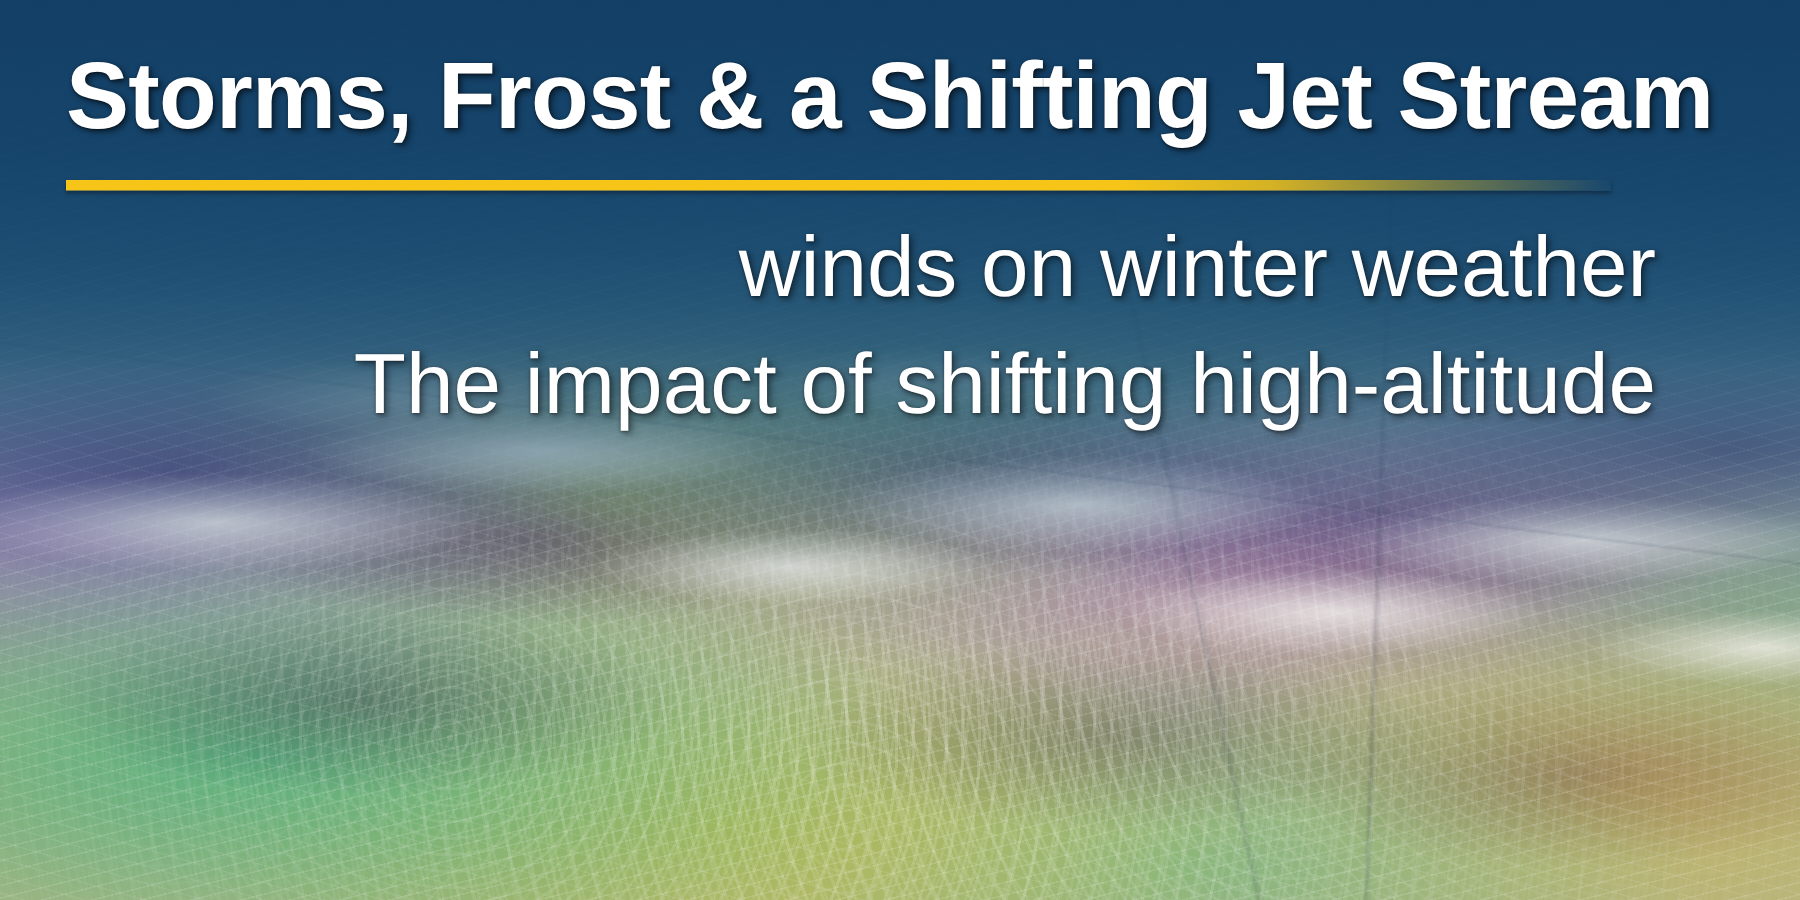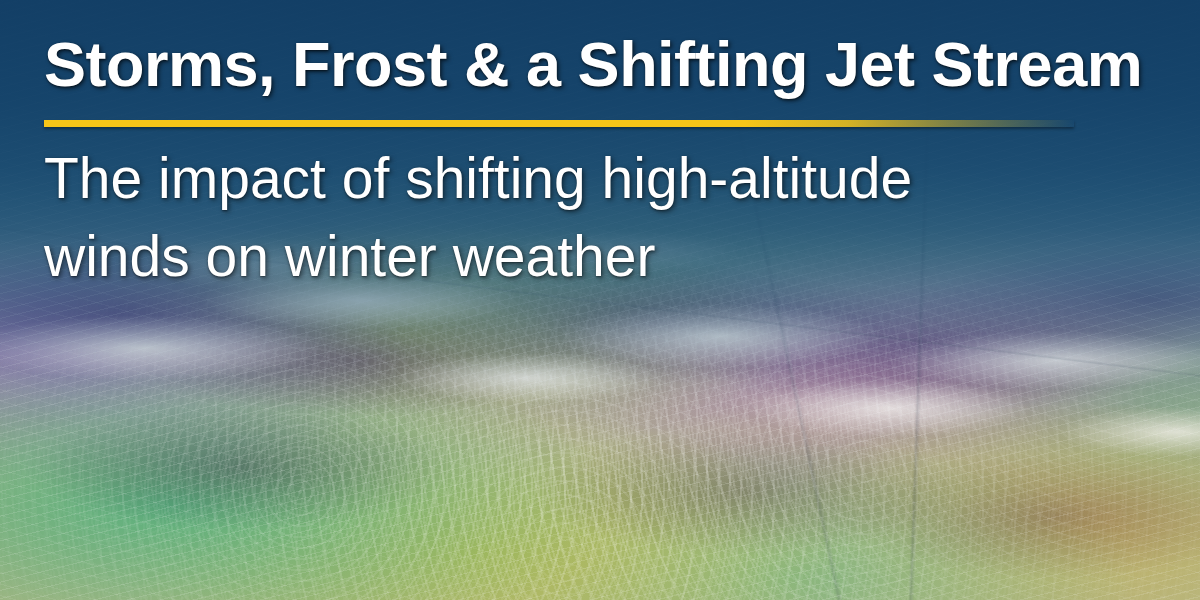--- a/index.html
+++ b/index.html
@@ -6,20 +6,21 @@
     margin: 0;
     padding: 0;
     background: #0d2438;
   }
   #banner {
     position: relative;
     width: 1200px;
     height: 600px;
     overflow: hidden;
     font-family: "Liberation Sans", sans-serif;
+    text-align: right;
     -webkit-font-smoothing: antialiased;
   }
 
   
   .bg-layer {
     position: absolute;
     inset: 0;
     pointer-events: none;
   }
 
@@ -208,18 +209,18 @@
   <div class="bg-layer" id="bg-coast"></div>
   <div class="bg-layer" id="bg-overlay"></div>
 
   <div id="content">
 
     <h1 id="page-title">Storms, Frost &amp; a Shifting Jet Stream</h1>
 
     <div id="accent-rule"></div>
 
     <p id="page-subtitle">
+      <span class="sub-line">winds on winter weather</span>
       <span class="sub-line">The impact of shifting high-altitude</span>
-      <span class="sub-line">winds on winter weather</span>
     </p>
 
   </div>
 </div>
 
 </body></html>

